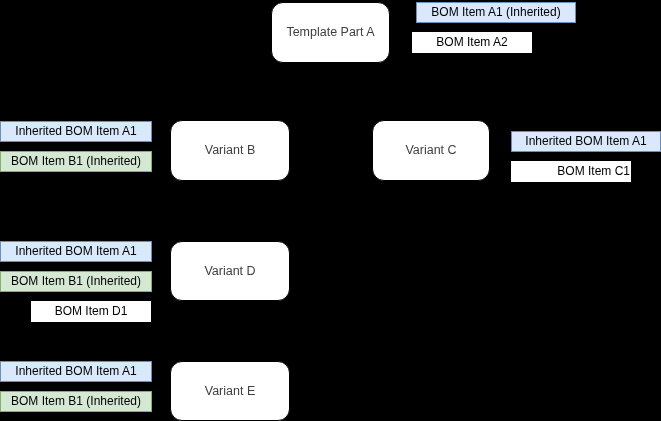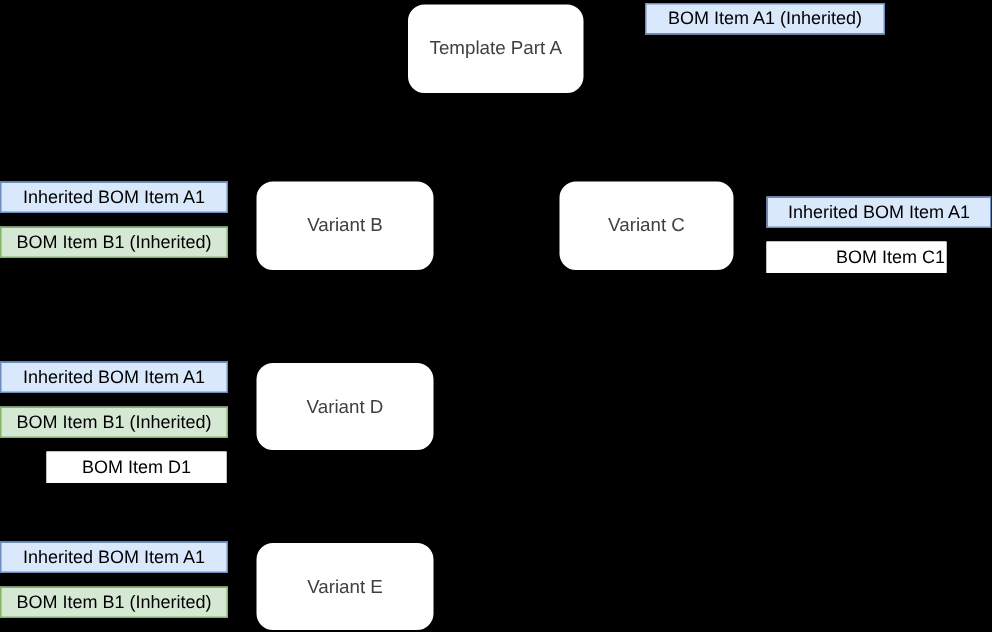--- a/index.html
+++ b/index.html
@@ -56,22 +56,25 @@
 </style>
 </head>
 <body>
 
 <div id="canvas">
 
   <div class="node" style="left:271px; top:2px; width:119px; height:61px;">
     <span>Template Part A</span>
   </div>
 
-  <div class="bom bom-inherited" style="left:430px; top:2px; width:160px; height:21px;">
+  <div class="bom bom-inherited" style="left:416px; top:2px; width:160px; height:21px;">
     <span>BOM Item A1 (Inherited)</span>
+  </div>
+  <div class="bom bom-plain" style="left:412px; top:32px; width:120px; height:21px;">
+    <span>BOM Item A2</span>
   </div>
 
   <div class="bom bom-inherited" style="left:0px; top:121px; width:152px; height:21px;">
     <span>Inherited BOM Item A1</span>
   </div>
   <div class="bom bom-local-inherited" style="left:0px; top:151px; width:152px; height:21px;">
     <span>BOM Item B1 (Inherited)</span>
   </div>
 
   <div class="node" style="left:372px; top:120px; width:118px; height:61px;">

